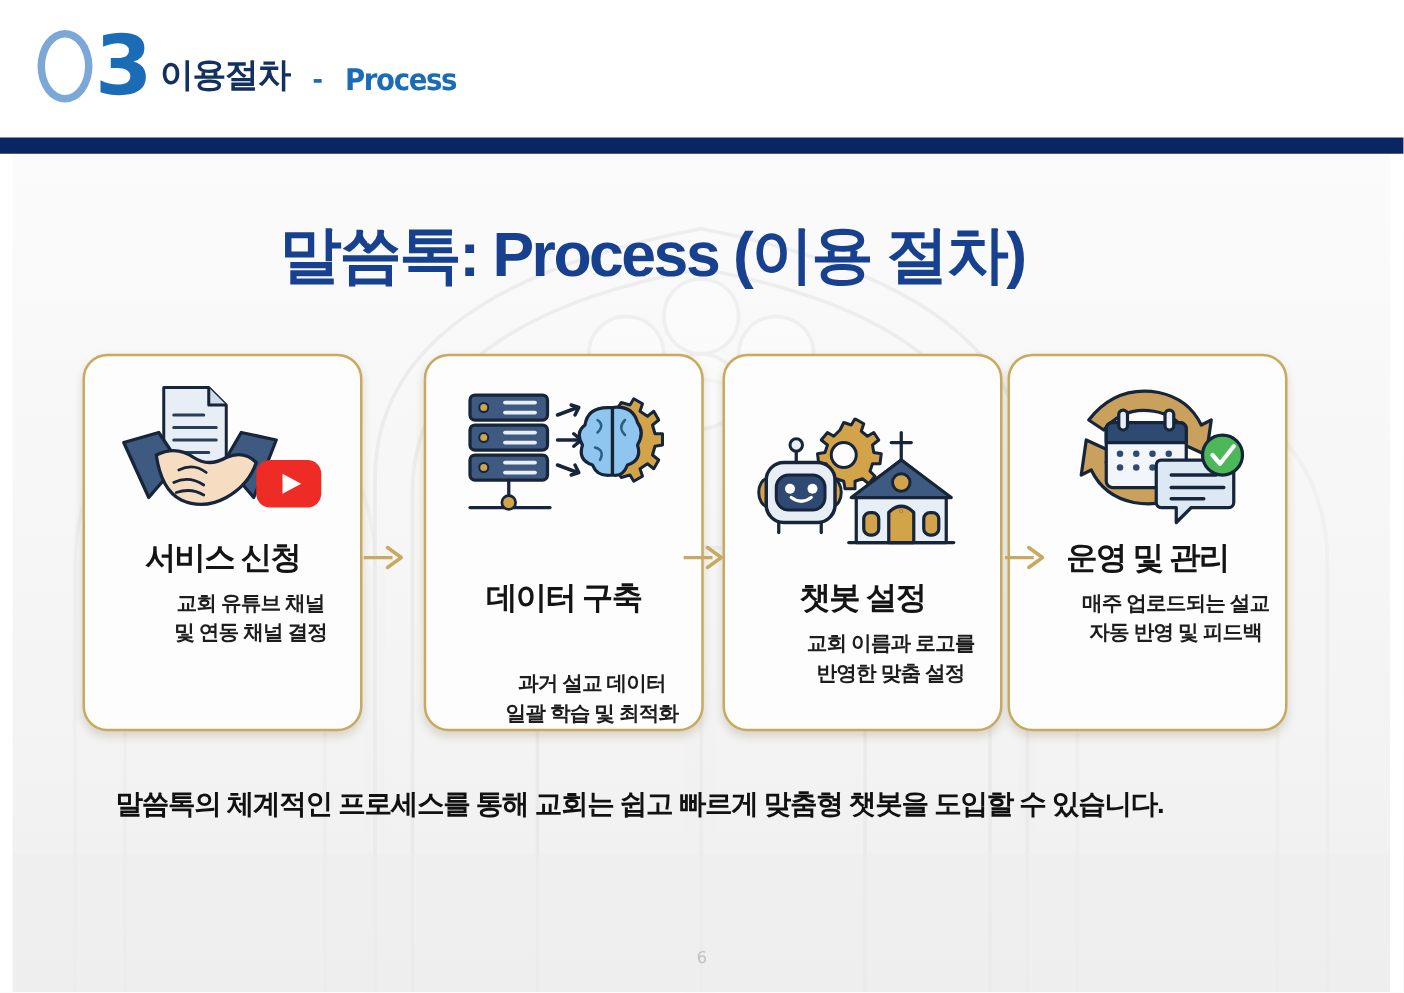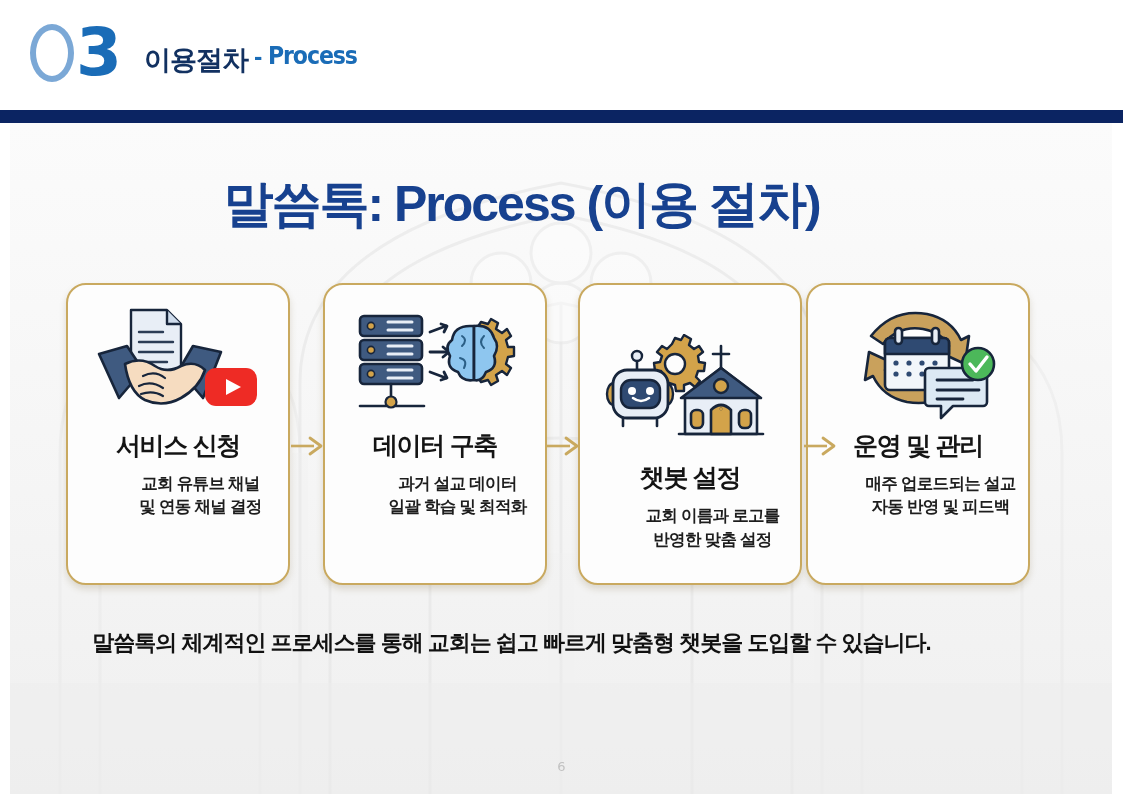--- a/index.html
+++ b/index.html
@@ -16,21 +16,21 @@
   .hdr-inner{position:absolute;left:30px;top:20px;display:flex;align-items:flex-end;}
   .num-wrap{display:flex;align-items:center;line-height:1;}
   .num-zero{
     width:44px;height:58px;border:6px solid #7ba8d6;border-radius:50%/50%;
     box-sizing:border-box;display:block;
   }
   .num-three{
     font-size:66px;font-weight:700;color:#1a6cb7;line-height:1;
     margin-left:2px;letter-spacing:-2px;font-family:"DejaVu Sans",sans-serif;
   }
-  .hdr-text{margin-left:24px;padding-bottom:8px;display:flex;align-items:flex-start;gap:6px;}
+  .hdr-text{margin-left:8px;padding-bottom:8px;display:flex;align-items:flex-end;gap:18px;}
   .hdr-kr{font-size:27px;font-weight:700;color:#123161;letter-spacing:-1px;}
   .hdr-dash{font-size:25px;font-weight:700;color:#1a6cb7;}
   .hdr-en{font-size:24px;font-weight:700;color:#1a6cb7;letter-spacing:-1.2px;
           font-family:"DejaVu Sans",sans-serif;transform:scaleX(0.92);transform-origin:left;}
 
   .navbar{position:absolute;left:0;top:110px;width:1123px;height:13px;background:#0b2462;z-index:7;}
 
   
   .stage{position:absolute;left:0;top:123px;width:1123px;height:671px;
          background:linear-gradient(180deg,#fafafa 0%,#f6f6f6 45%,#f2f2f2 100%);
@@ -165,21 +165,21 @@
         </div>
       </div>
 
       <div class="arrow" style="left:290px;">
         <svg width="34" height="22" viewBox="0 0 34 22">
           <line x1="1" y1="11" x2="24" y2="11" stroke="#c9a95f" stroke-width="2.6"></line>
           <path d="M20 3 L31 11 L20 19" fill="none" stroke="#c9a95f" stroke-width="2.8" stroke-linecap="round" stroke-linejoin="round"></path>
         </svg>
       </div>
 
-      <div class="card" style="left:323px;">
+      <div class="card" style="left:339px;justify-content:space-between;">
         <div class="card-icon">
           <svg width="170" height="122" viewBox="0 0 170 122">
 
             <g stroke="#17253b" stroke-width="2.6" stroke-linejoin="round">
               <rect x="10" y="14" width="62" height="20" rx="4" fill="#3f5a80"></rect>
               <rect x="10" y="38" width="62" height="20" rx="4" fill="#3f5a80"></rect>
               <rect x="10" y="62" width="62" height="20" rx="4" fill="#3f5a80"></rect>
             </g>
             <g fill="#d3a34a" stroke="#17253b" stroke-width="1.6">
               <circle cx="21" cy="24" r="3.6"></circle>

